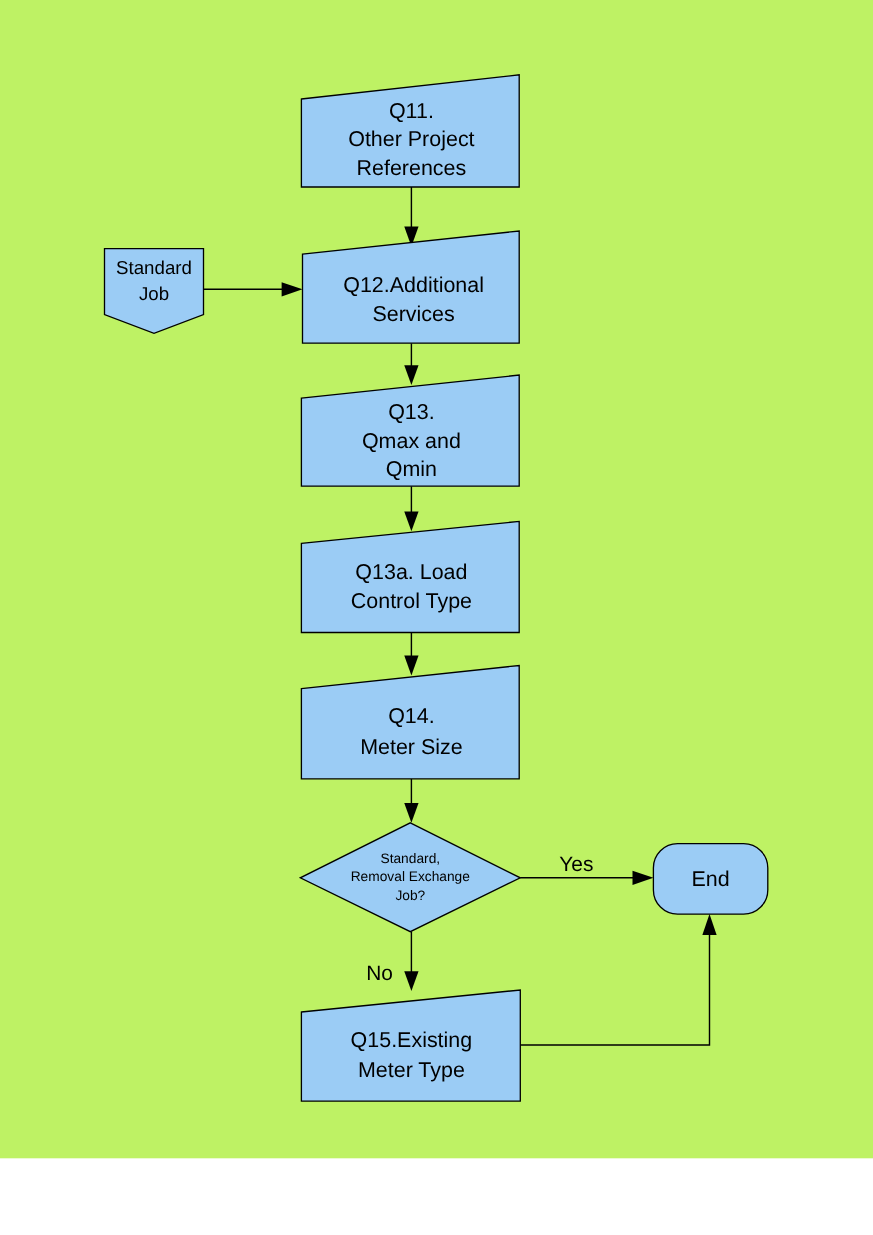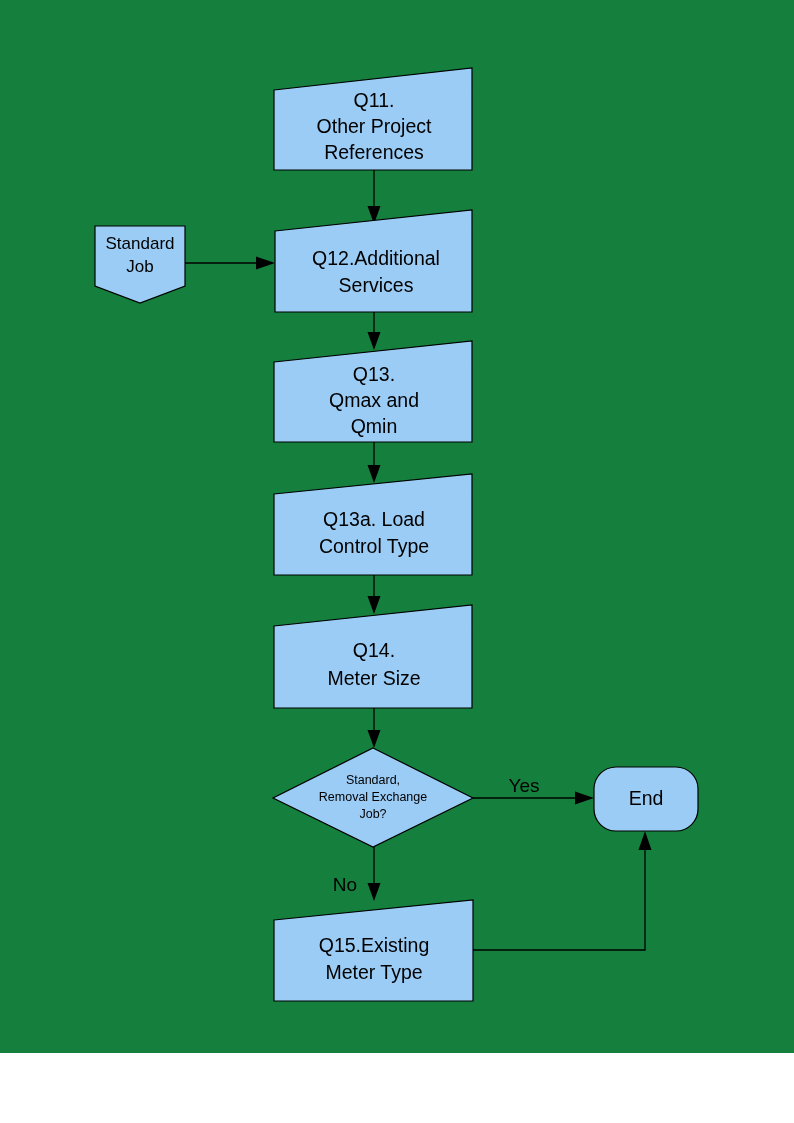--- a/index.html
+++ b/index.html
@@ -10,21 +10,21 @@
   body {
     width: 794px;
     height: 1123px;
     font-family: "Liberation Sans", sans-serif;
     overflow: hidden;
   }
   #flowchart-root {
     position: relative;
     width: 794px;
     height: 1053px;
-    background: #15803d;
+    background: #bef264;
   }
   svg#flow-svg {
     position: absolute;
     left: 0;
     top: 0;
     width: 794px;
     height: 1123px;
     display: block;
   }
   .node-shape {

